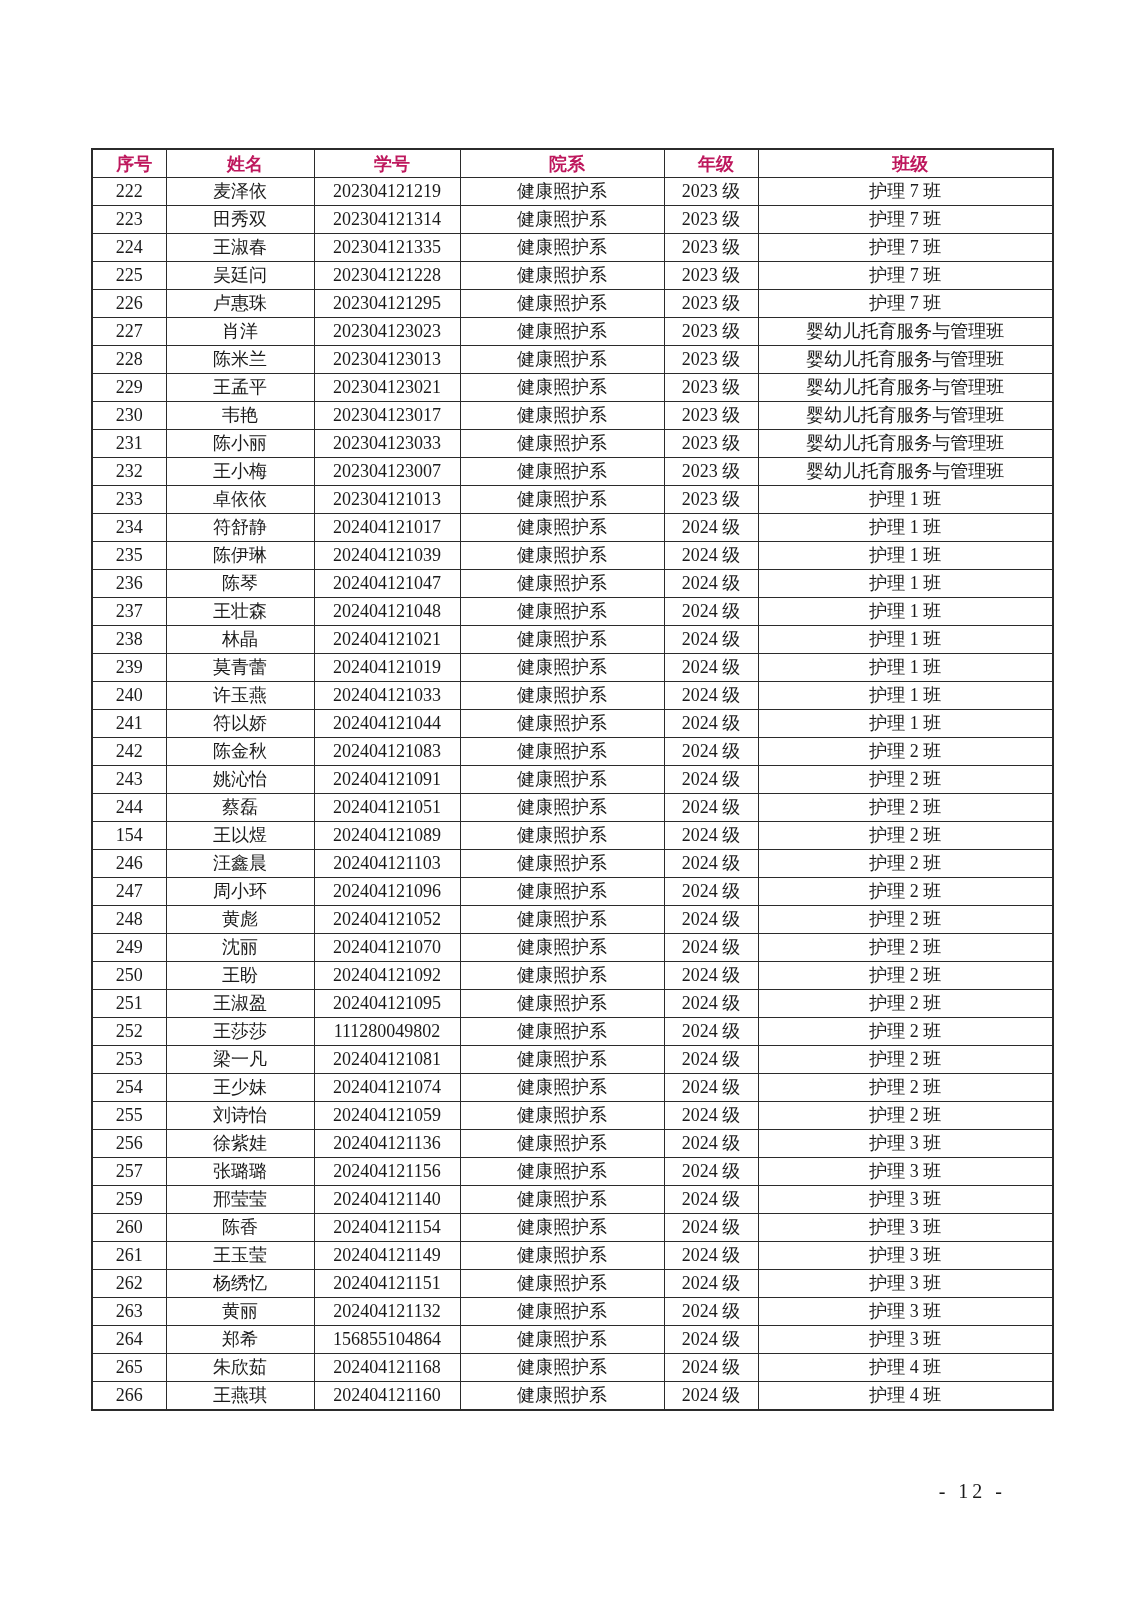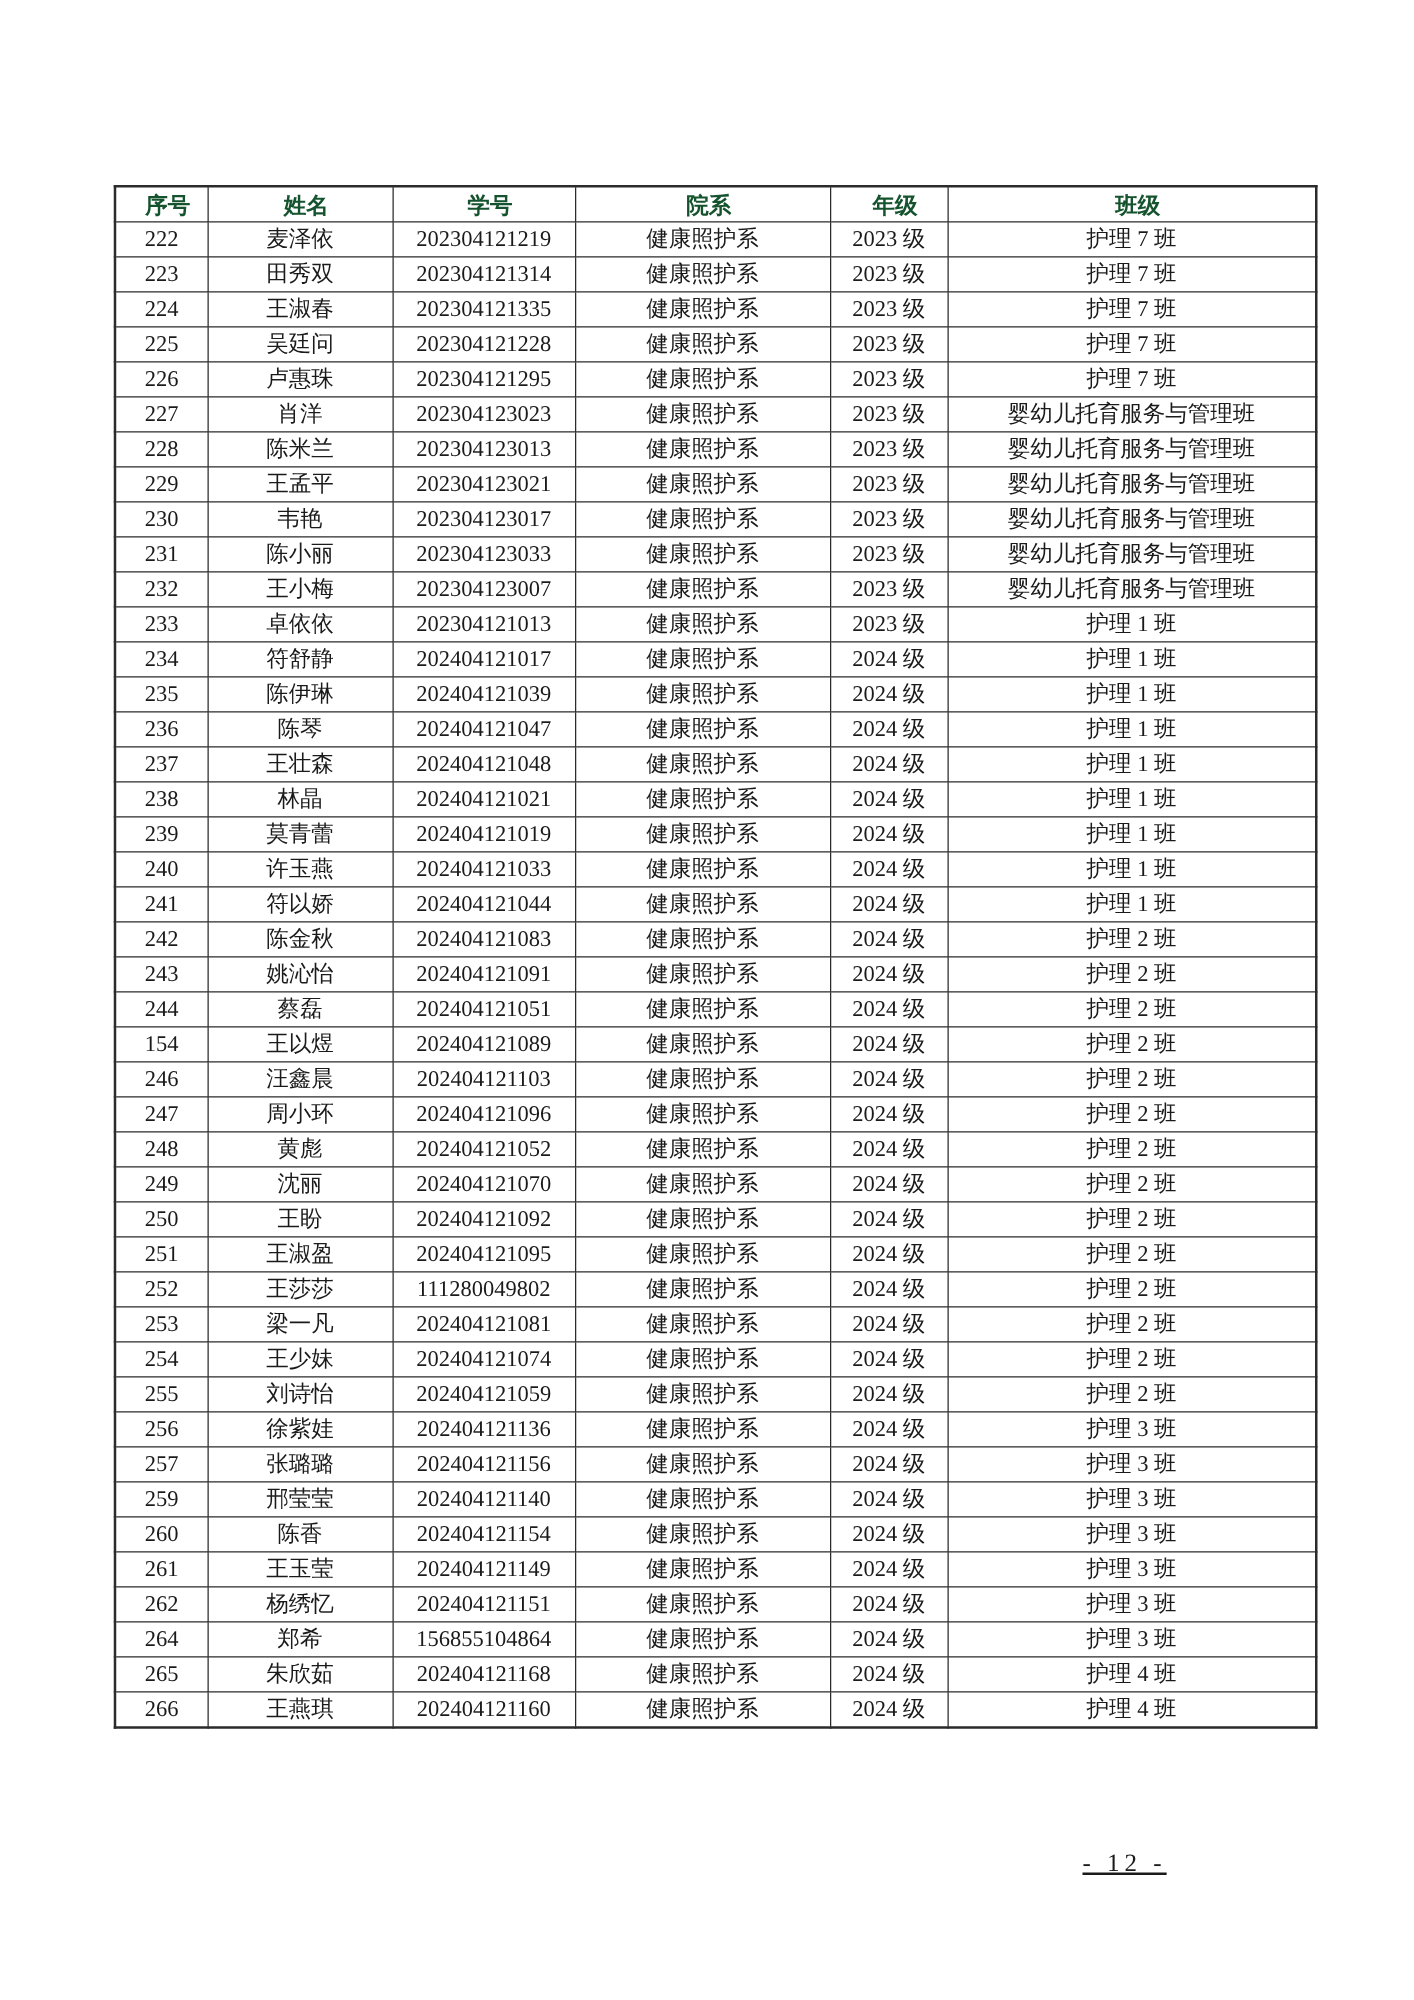--- a/index.html
+++ b/index.html
@@ -35,45 +35,44 @@
     vertical-align: middle;
     padding: 0 2px;
     overflow: hidden;
     white-space: nowrap;
   }
   table.roster th {
     height: 27px;
     font-size: 18px;
     font-weight: bold;
     font-family: "Liberation Sans", "DejaVu Sans", sans-serif;
-    color: #14532d;
+    color: #be185d;
     padding-left: 12px;
   }
   table.roster td {
     height: 27px;
     font-size: 18px;
     line-height: 27px;
     color: #1a1a1a;
   }
   col.c-no    { width: 74px;  }
   col.c-name  { width: 148px; }
   col.c-sid   { width: 146px; }
   col.c-dept  { width: 204px; }
   col.c-grade { width: 94px;  }
   col.c-class { width: 295px; }
   .page-footer {
     position: absolute;
     left: 866px;
     top: 1480px;
     width: 140px;
-    text-align: left;
+    text-align: right;
     font-size: 20px;
     color: #1a1a1a;
     letter-spacing: 4px;
-    text-decoration: underline;
   }
 </style>
 </head>
 <body>
 
 <div class="page">
 
   <table class="roster">
     <colgroup>
       <col class="c-no">
@@ -408,20 +407,28 @@
         </tr>
         <tr>
           <td>262</td>
           <td>杨绣忆</td>
           <td>202404121151</td>
           <td>健康照护系</td>
           <td>2024 级</td>
           <td>护理 3 班</td>
         </tr>
         <tr>
+          <td>263</td>
+          <td>黄丽</td>
+          <td>202404121132</td>
+          <td>健康照护系</td>
+          <td>2024 级</td>
+          <td>护理 3 班</td>
+        </tr>
+        <tr>
           <td>264</td>
           <td>郑希</td>
           <td>156855104864</td>
           <td>健康照护系</td>
           <td>2024 级</td>
           <td>护理 3 班</td>
         </tr>
         <tr>
           <td>265</td>
           <td>朱欣茹</td>

